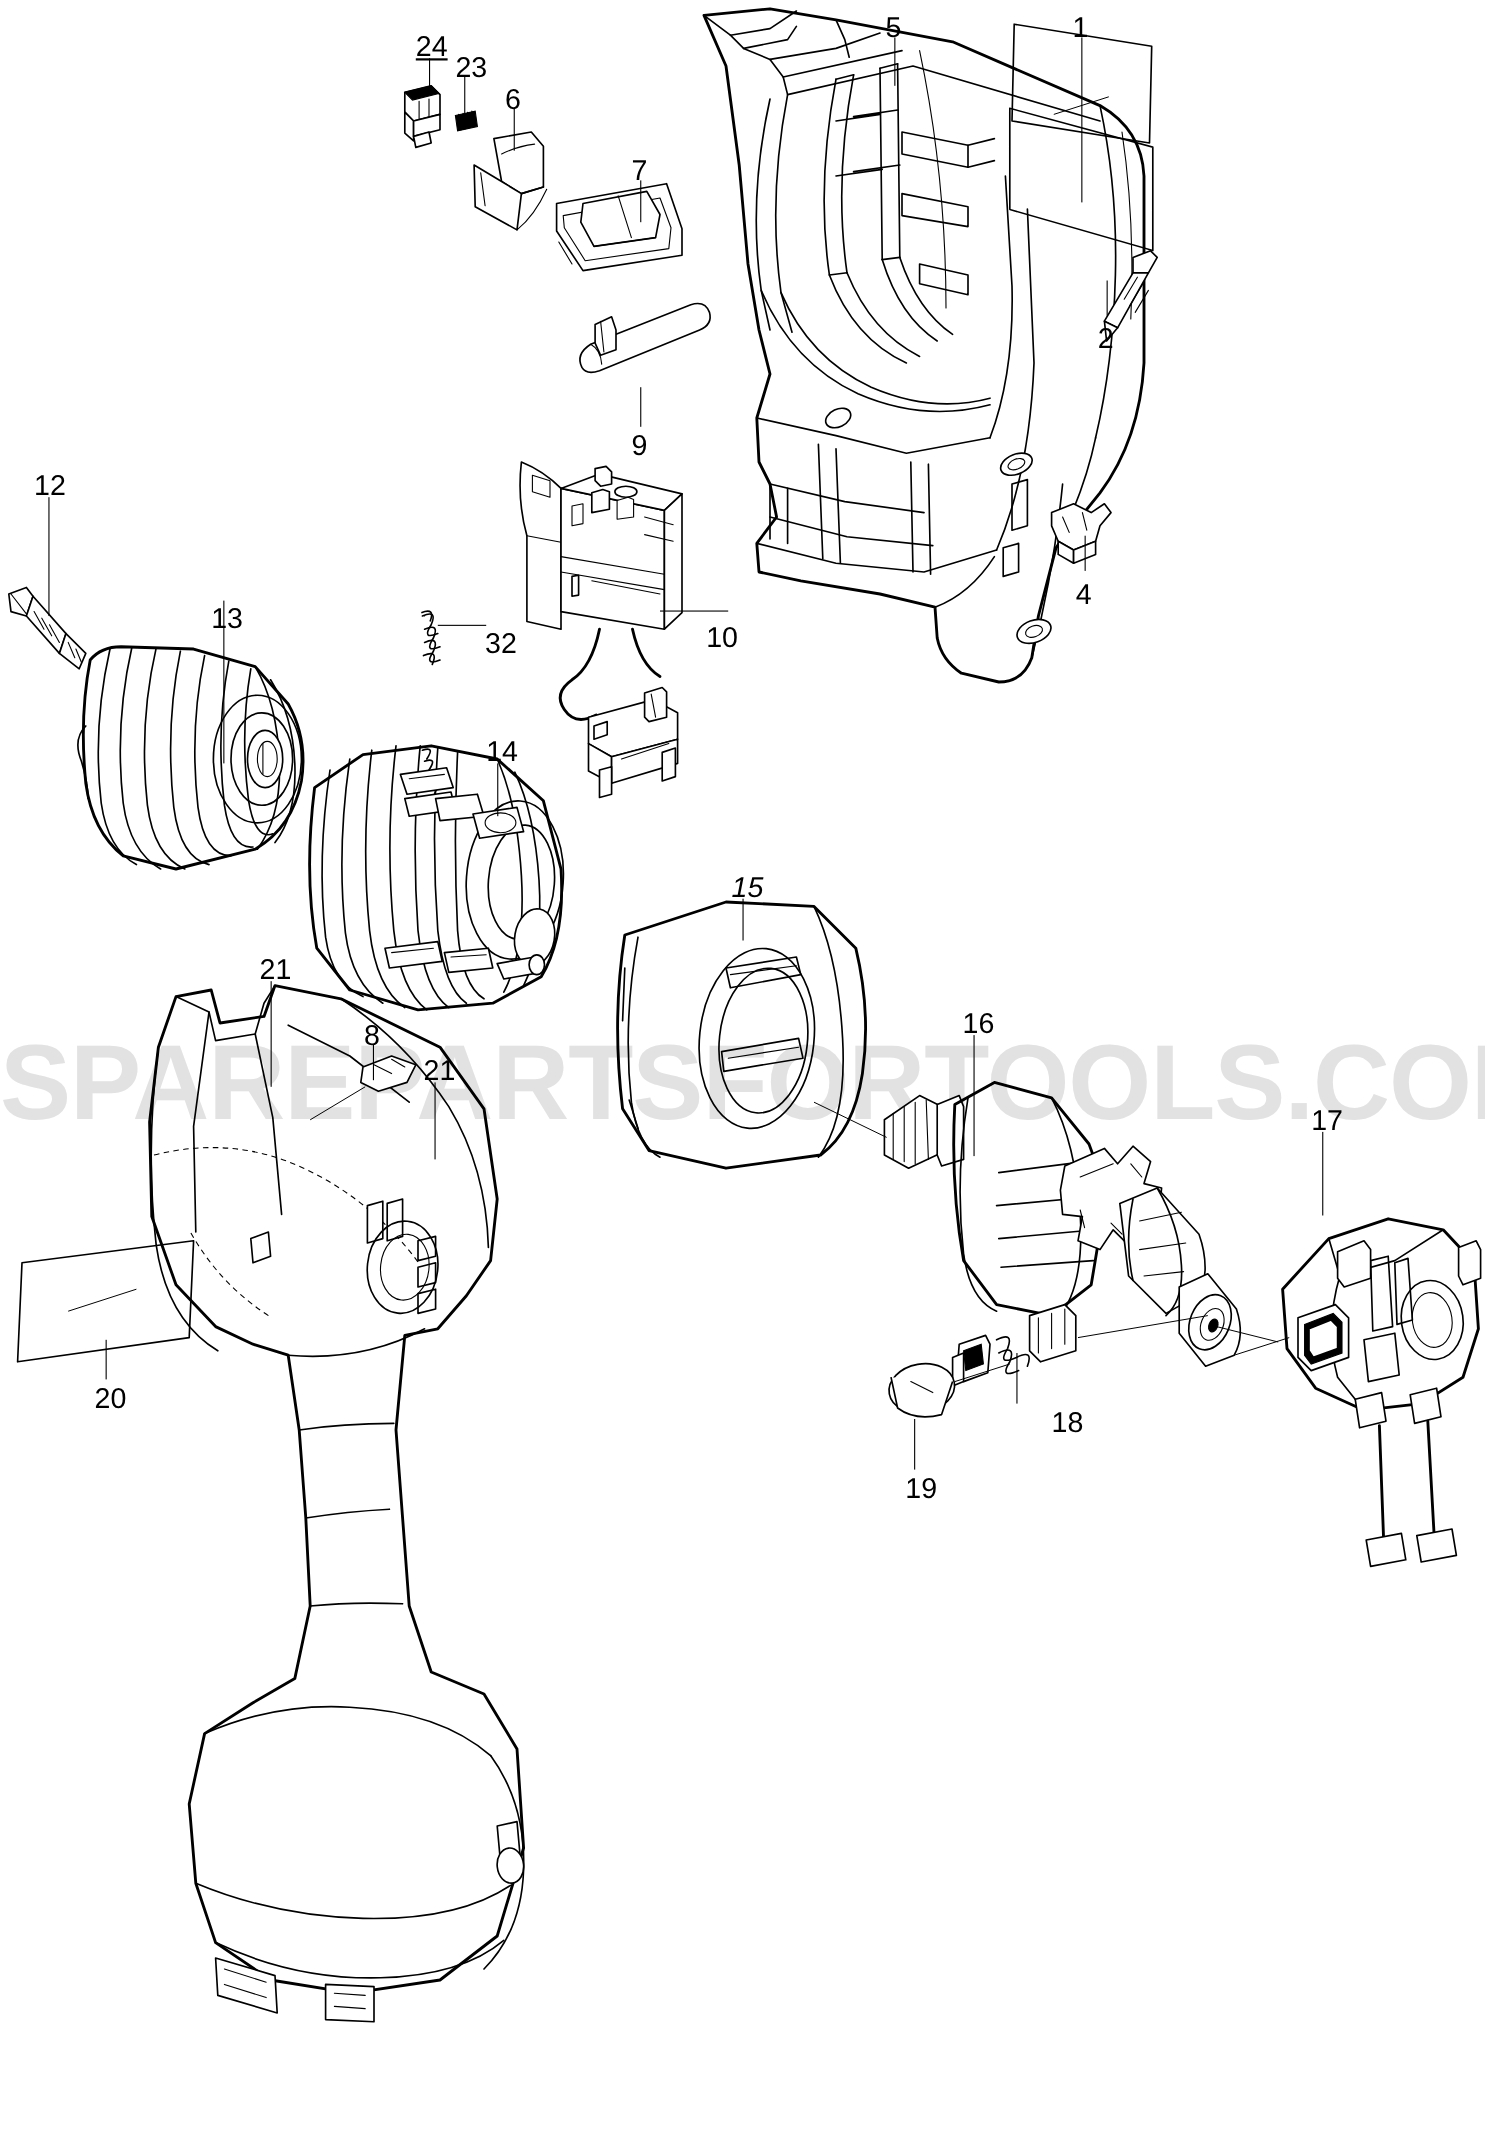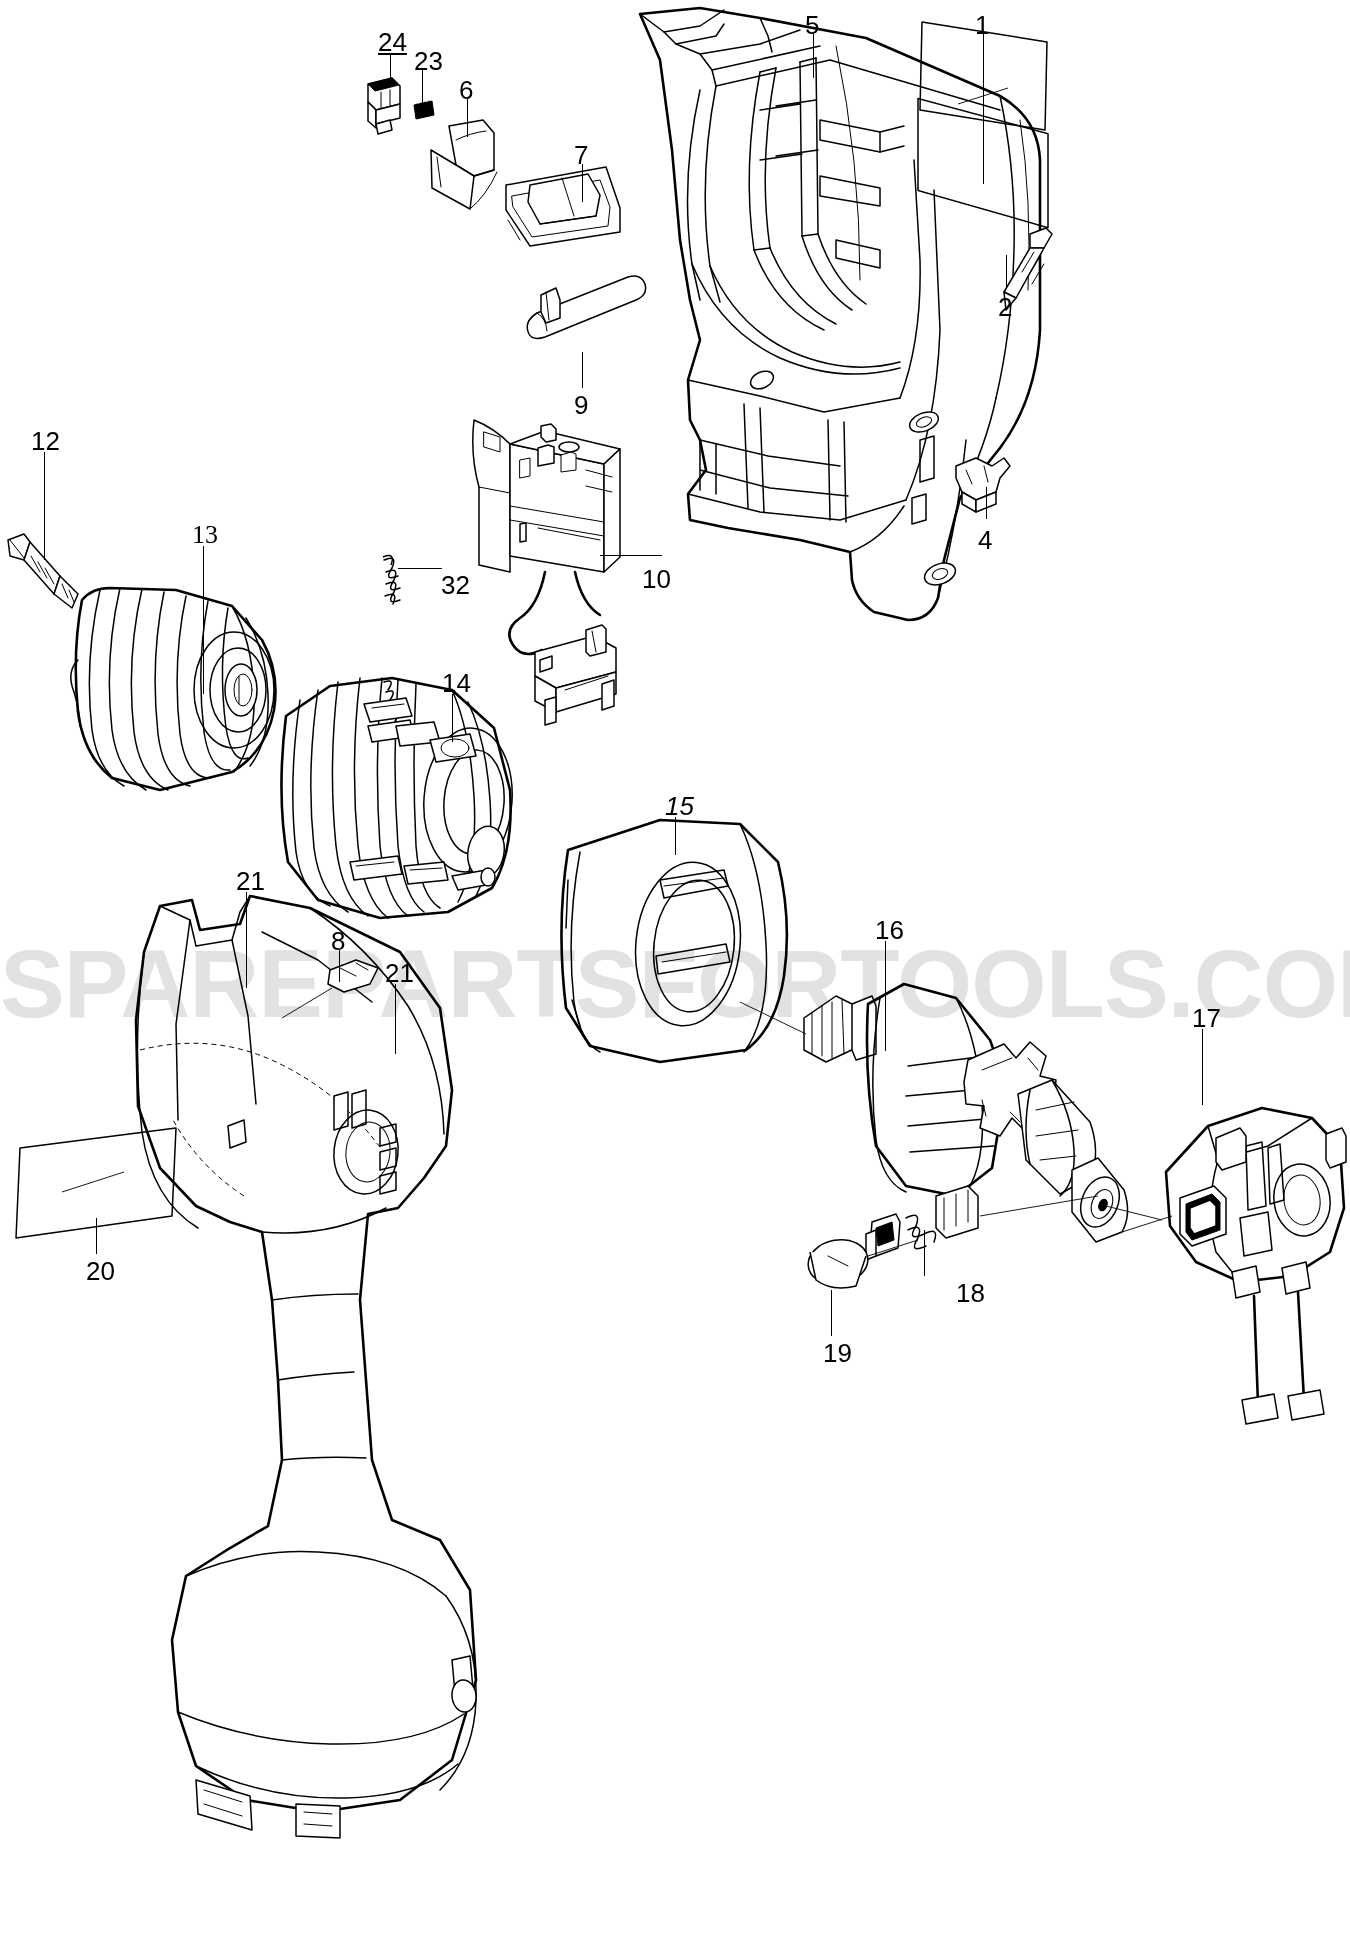--- a/index.html
+++ b/index.html
@@ -490,21 +490,21 @@
       <div class="callout" style="left: 574px; top: 142px;">7</div>
       <div class="lead v" style="left: 339px; top: 950px; height: 32px;"></div>
       <div class="callout" style="left: 331px; top: 928px;">8</div>
       <div class="lead v" style="left: 582px; top: 352px; height: 36px;"></div>
       <div class="callout" style="left: 574px; top: 392px;">9</div>
       <div class="lead h" style="left: 600px; top: 555px; width: 62px;"></div>
       <div class="callout" style="left: 642px; top: 566px;">10</div>
       <div class="lead v" style="left: 44px; top: 452px; height: 108px;"></div>
       <div class="callout" style="left: 31px; top: 428px;">12</div>
       <div class="lead v" style="left: 203px; top: 546px; height: 148px;"></div>
-      <div class="callout" style="left: 192px; top: 522px; font-family: Liberation Serif, serif;">13</div>
+      <div class="callout" style="left: 192px; top: 549px;">13</div>
       <div class="lead v" style="left: 452px; top: 694px; height: 48px;"></div>
       <div class="callout" style="left: 442px; top: 670px;">14</div>
       <div class="lead v" style="left: 675px; top: 817px; height: 38px;"></div>
       <div class="callout" style="left: 665px; top: 793px; font-style: italic;">15</div>
       <div class="lead v" style="left: 885px; top: 941px; height: 110px;"></div>
       <div class="callout" style="left: 875px; top: 917px;">16</div>
       <div class="lead v" style="left: 1202px; top: 1029px; height: 76px;"></div>
       <div class="callout" style="left: 1192px; top: 1005px;">17</div>
       <div class="lead v" style="left: 924px; top: 1230px; height: 46px;"></div>
       <div class="callout" style="left: 916px; top: 1280px; margin-left: 40px;">18</div>

